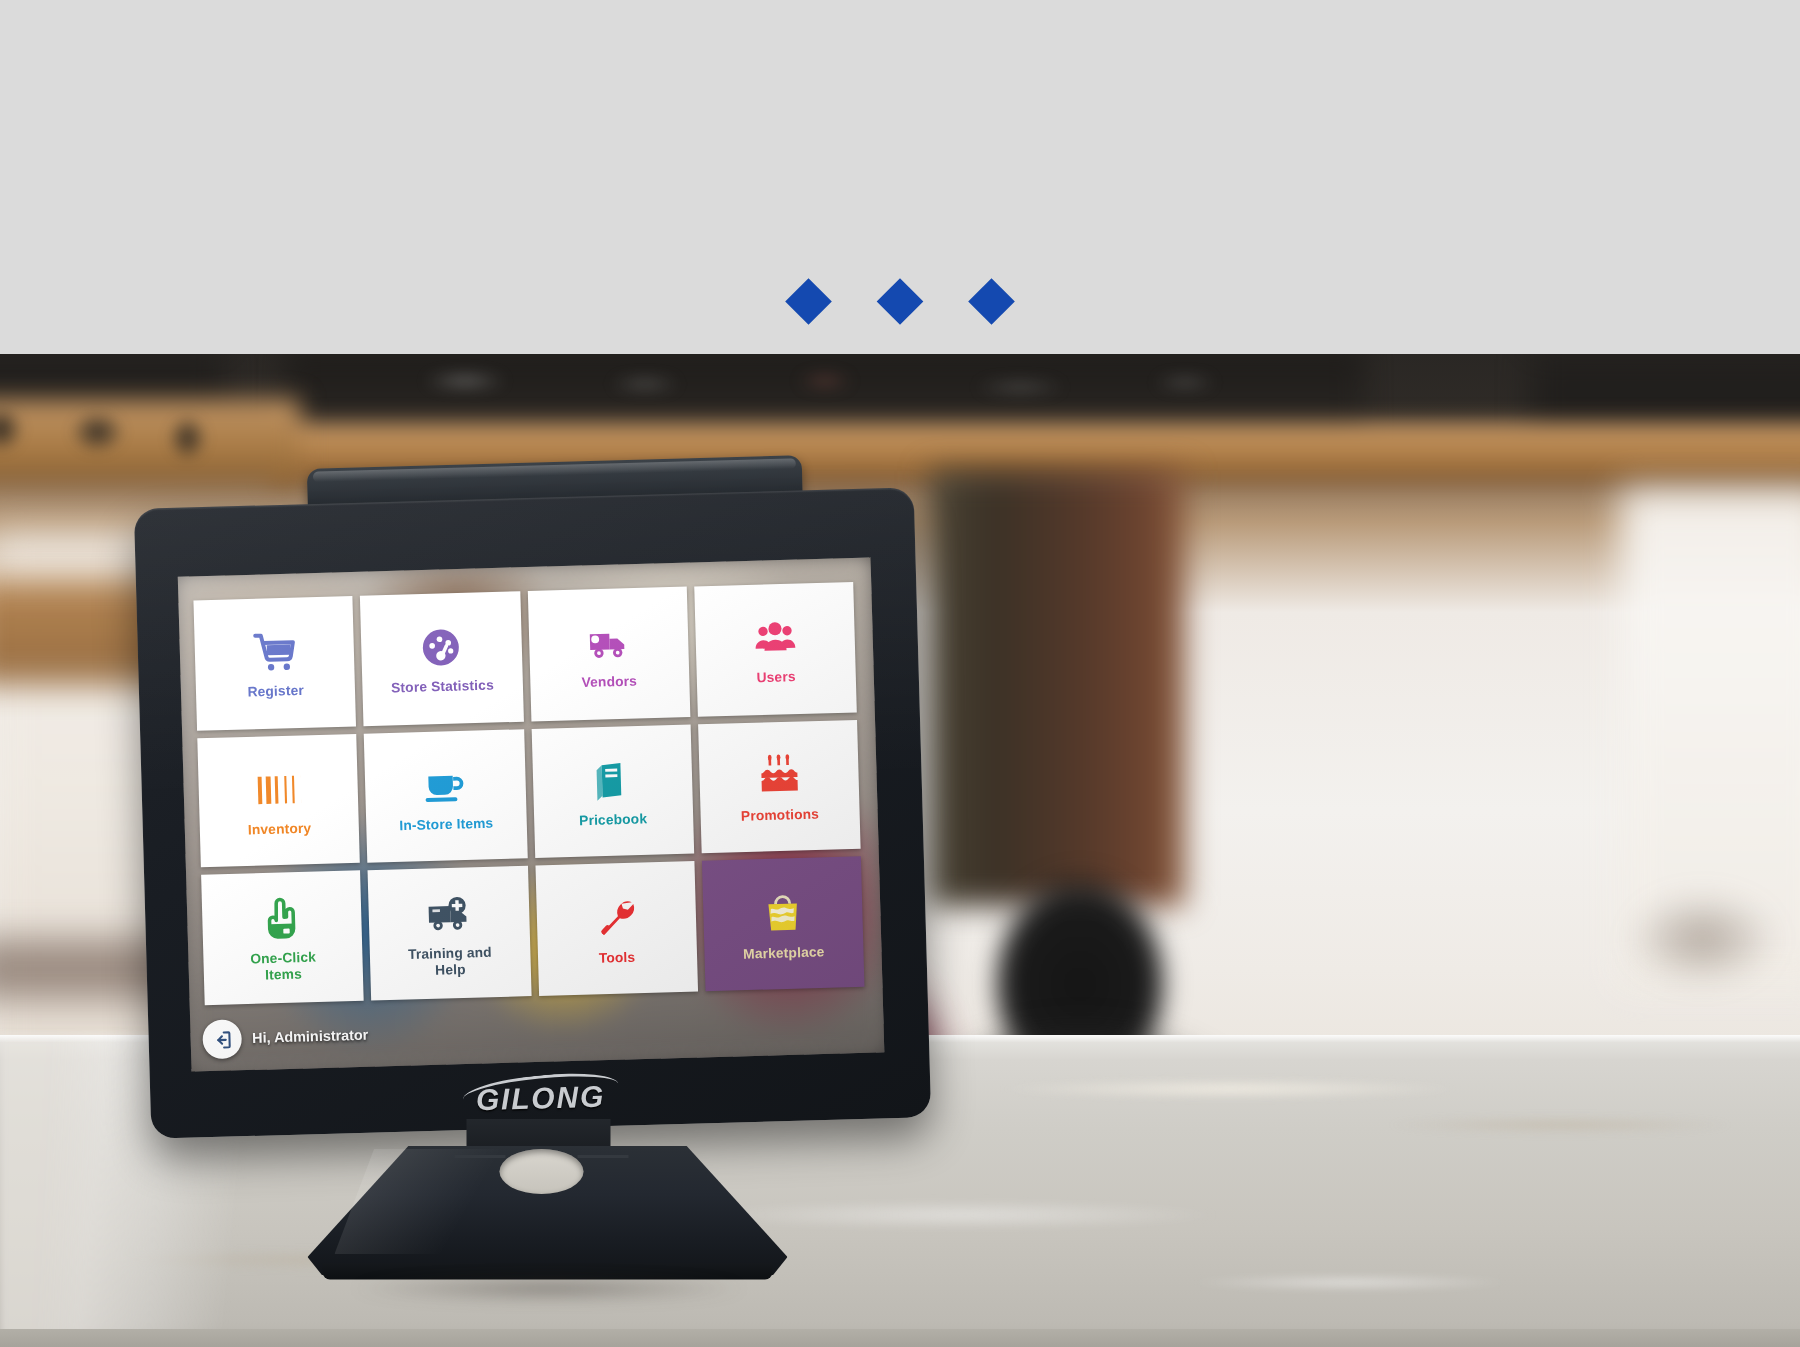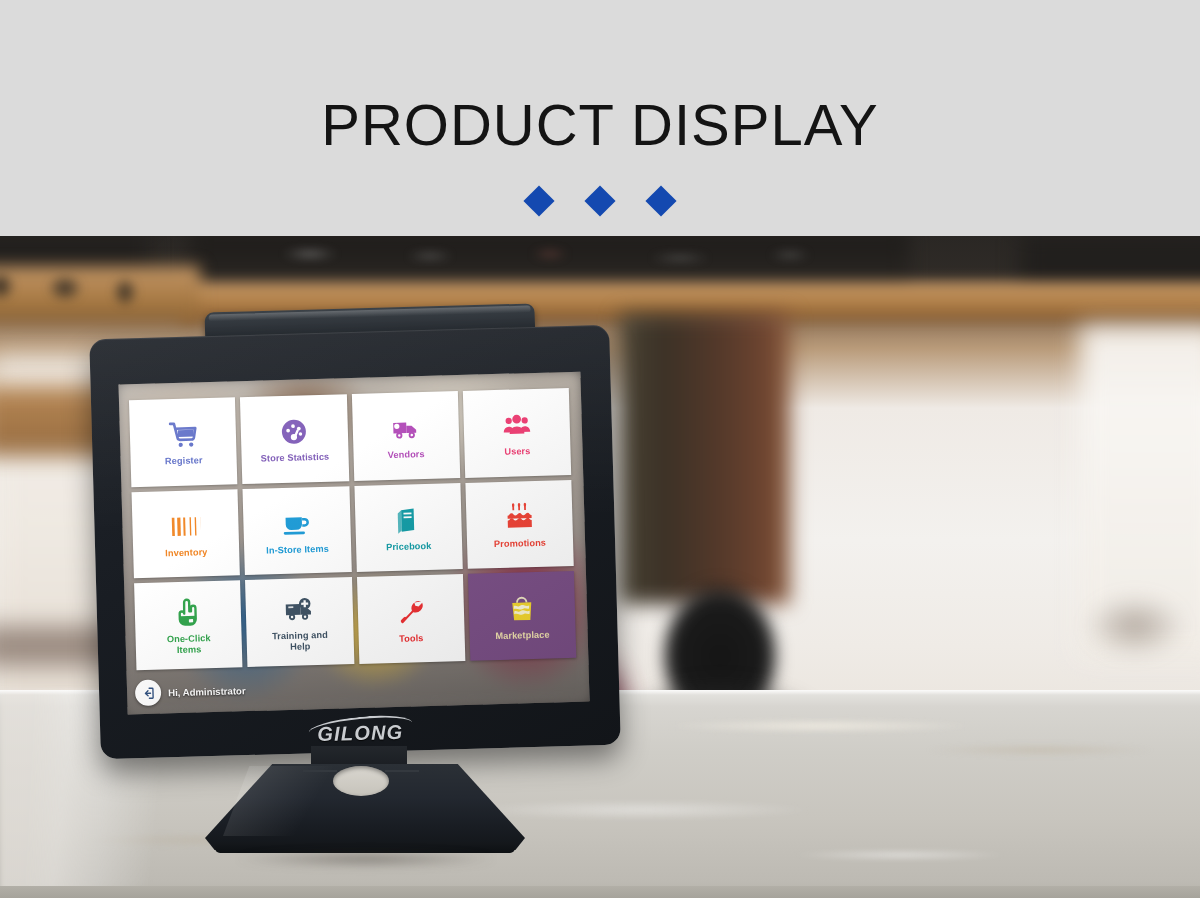--- a/index.html
+++ b/index.html
@@ -324,21 +324,20 @@
     background:radial-gradient(ellipse 185px 11px at 185px 11px,rgba(60,55,50,.5),rgba(60,55,50,0) 72%);
     filter:blur(5px);
   }
 </style>
 </head>
 <body>
 
 <div class="page">
 
   <div class="header">
-    <div class="header-title">PRODUCT DISPLAY</div>
     <div class="diamonds">
       <span class="diamond"></span>
       <span class="diamond"></span>
       <span class="diamond"></span>
     </div>
   </div>
 
   <div class="scene">
 
     <div class="bg-base"></div>

